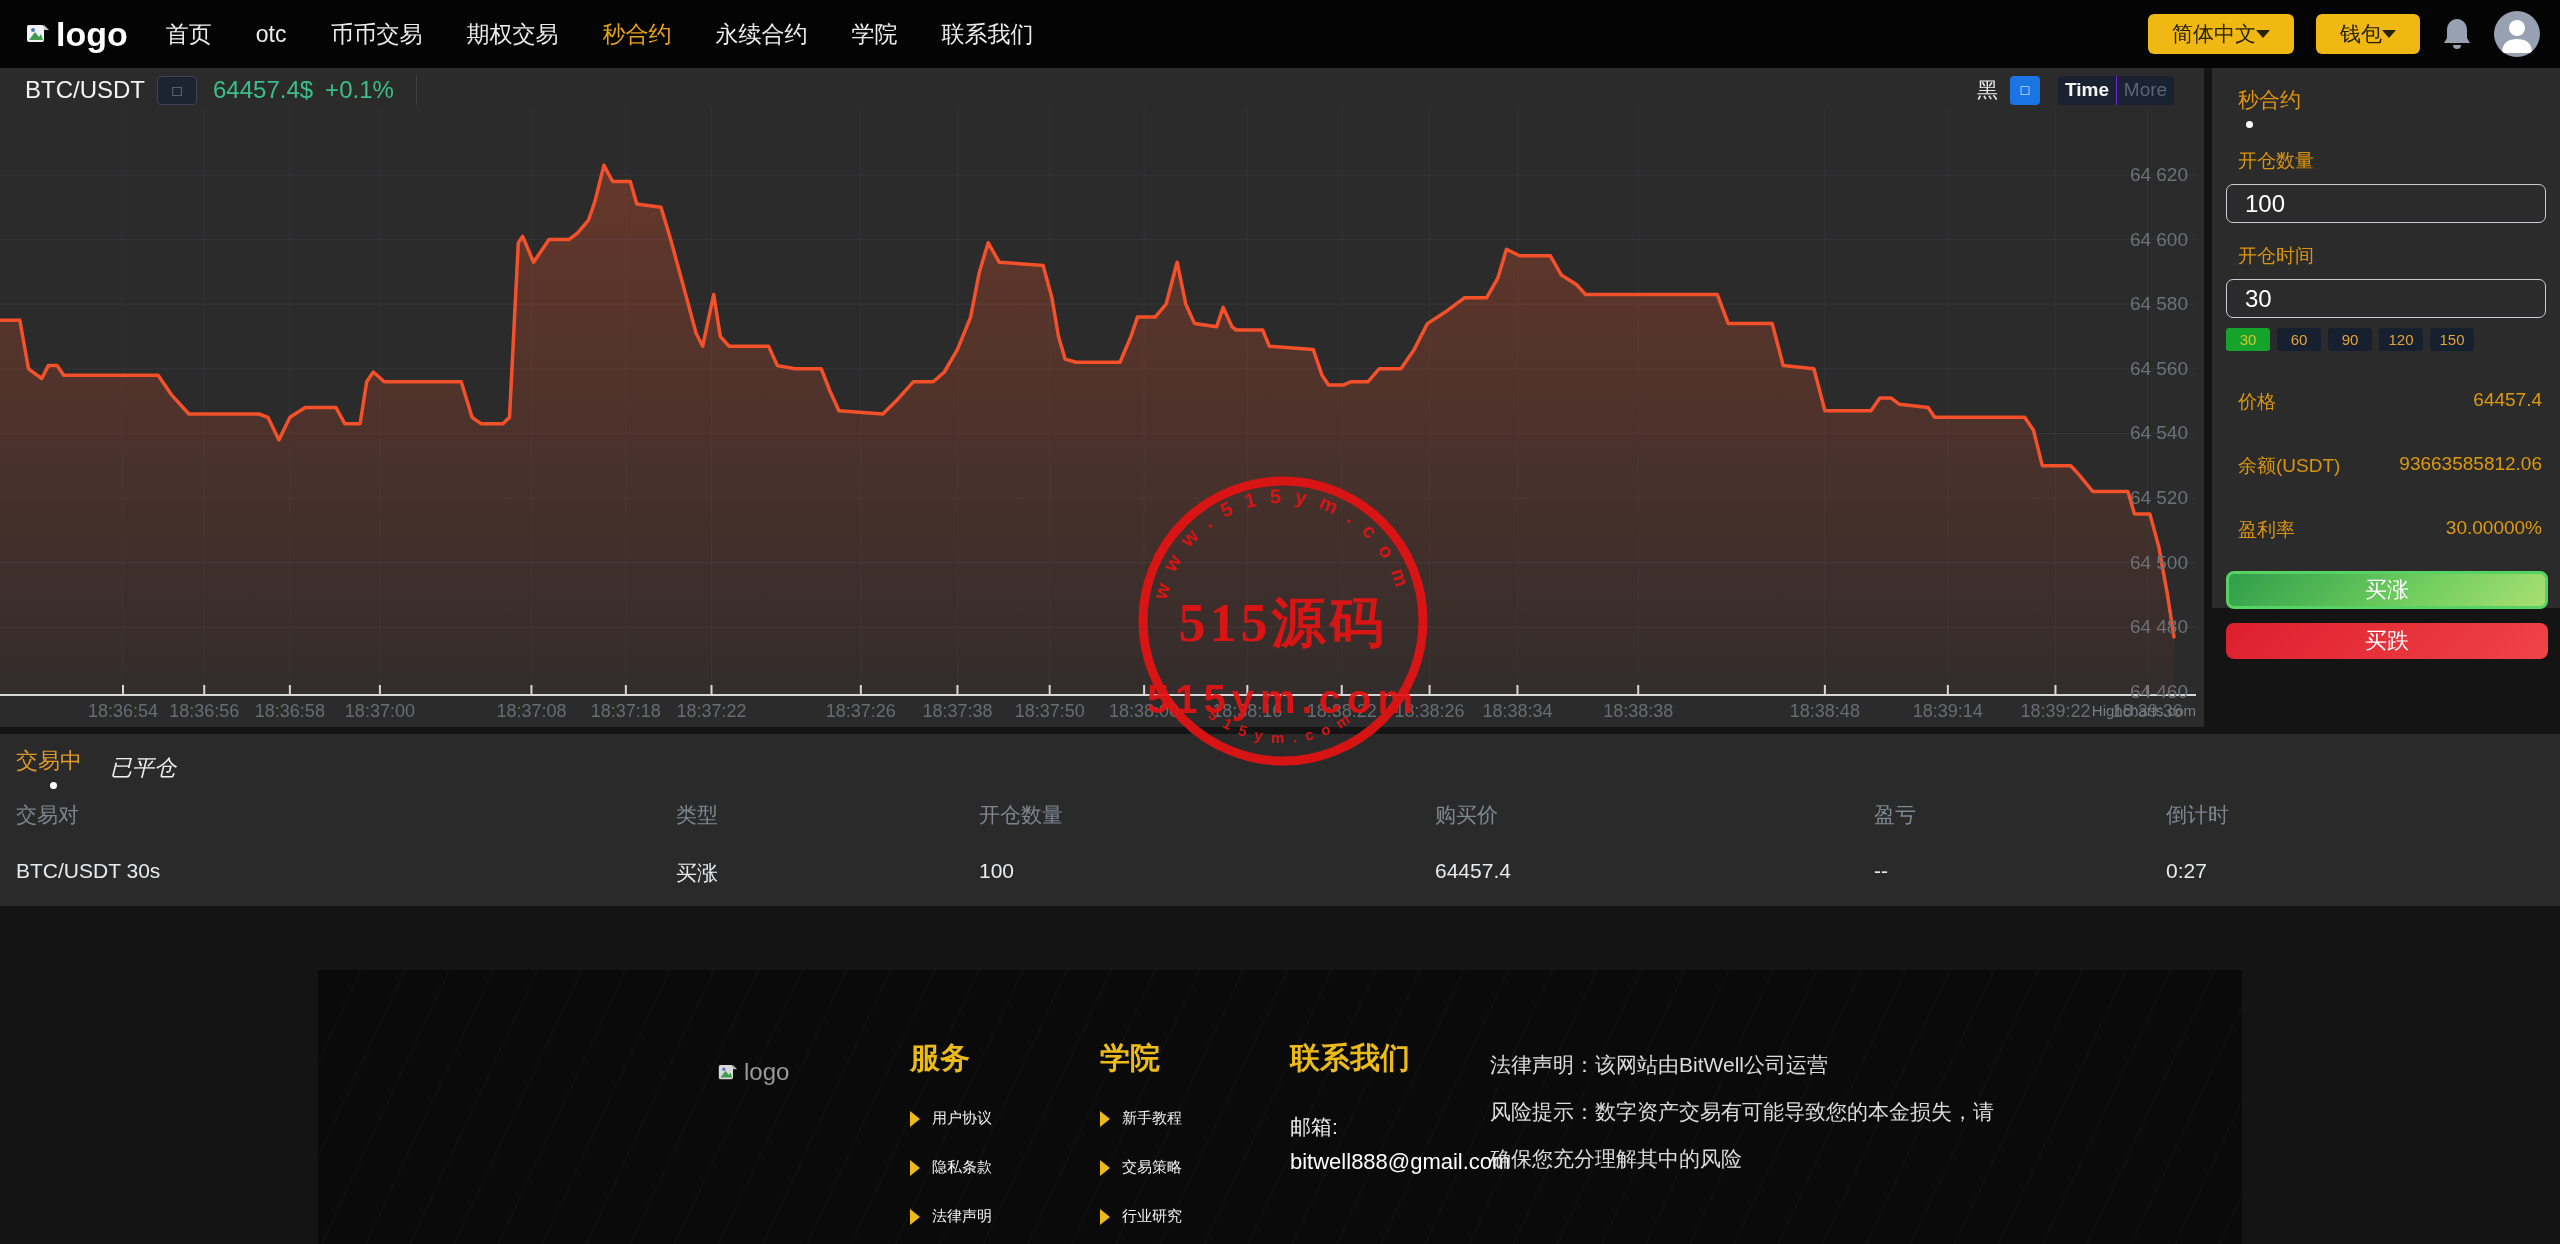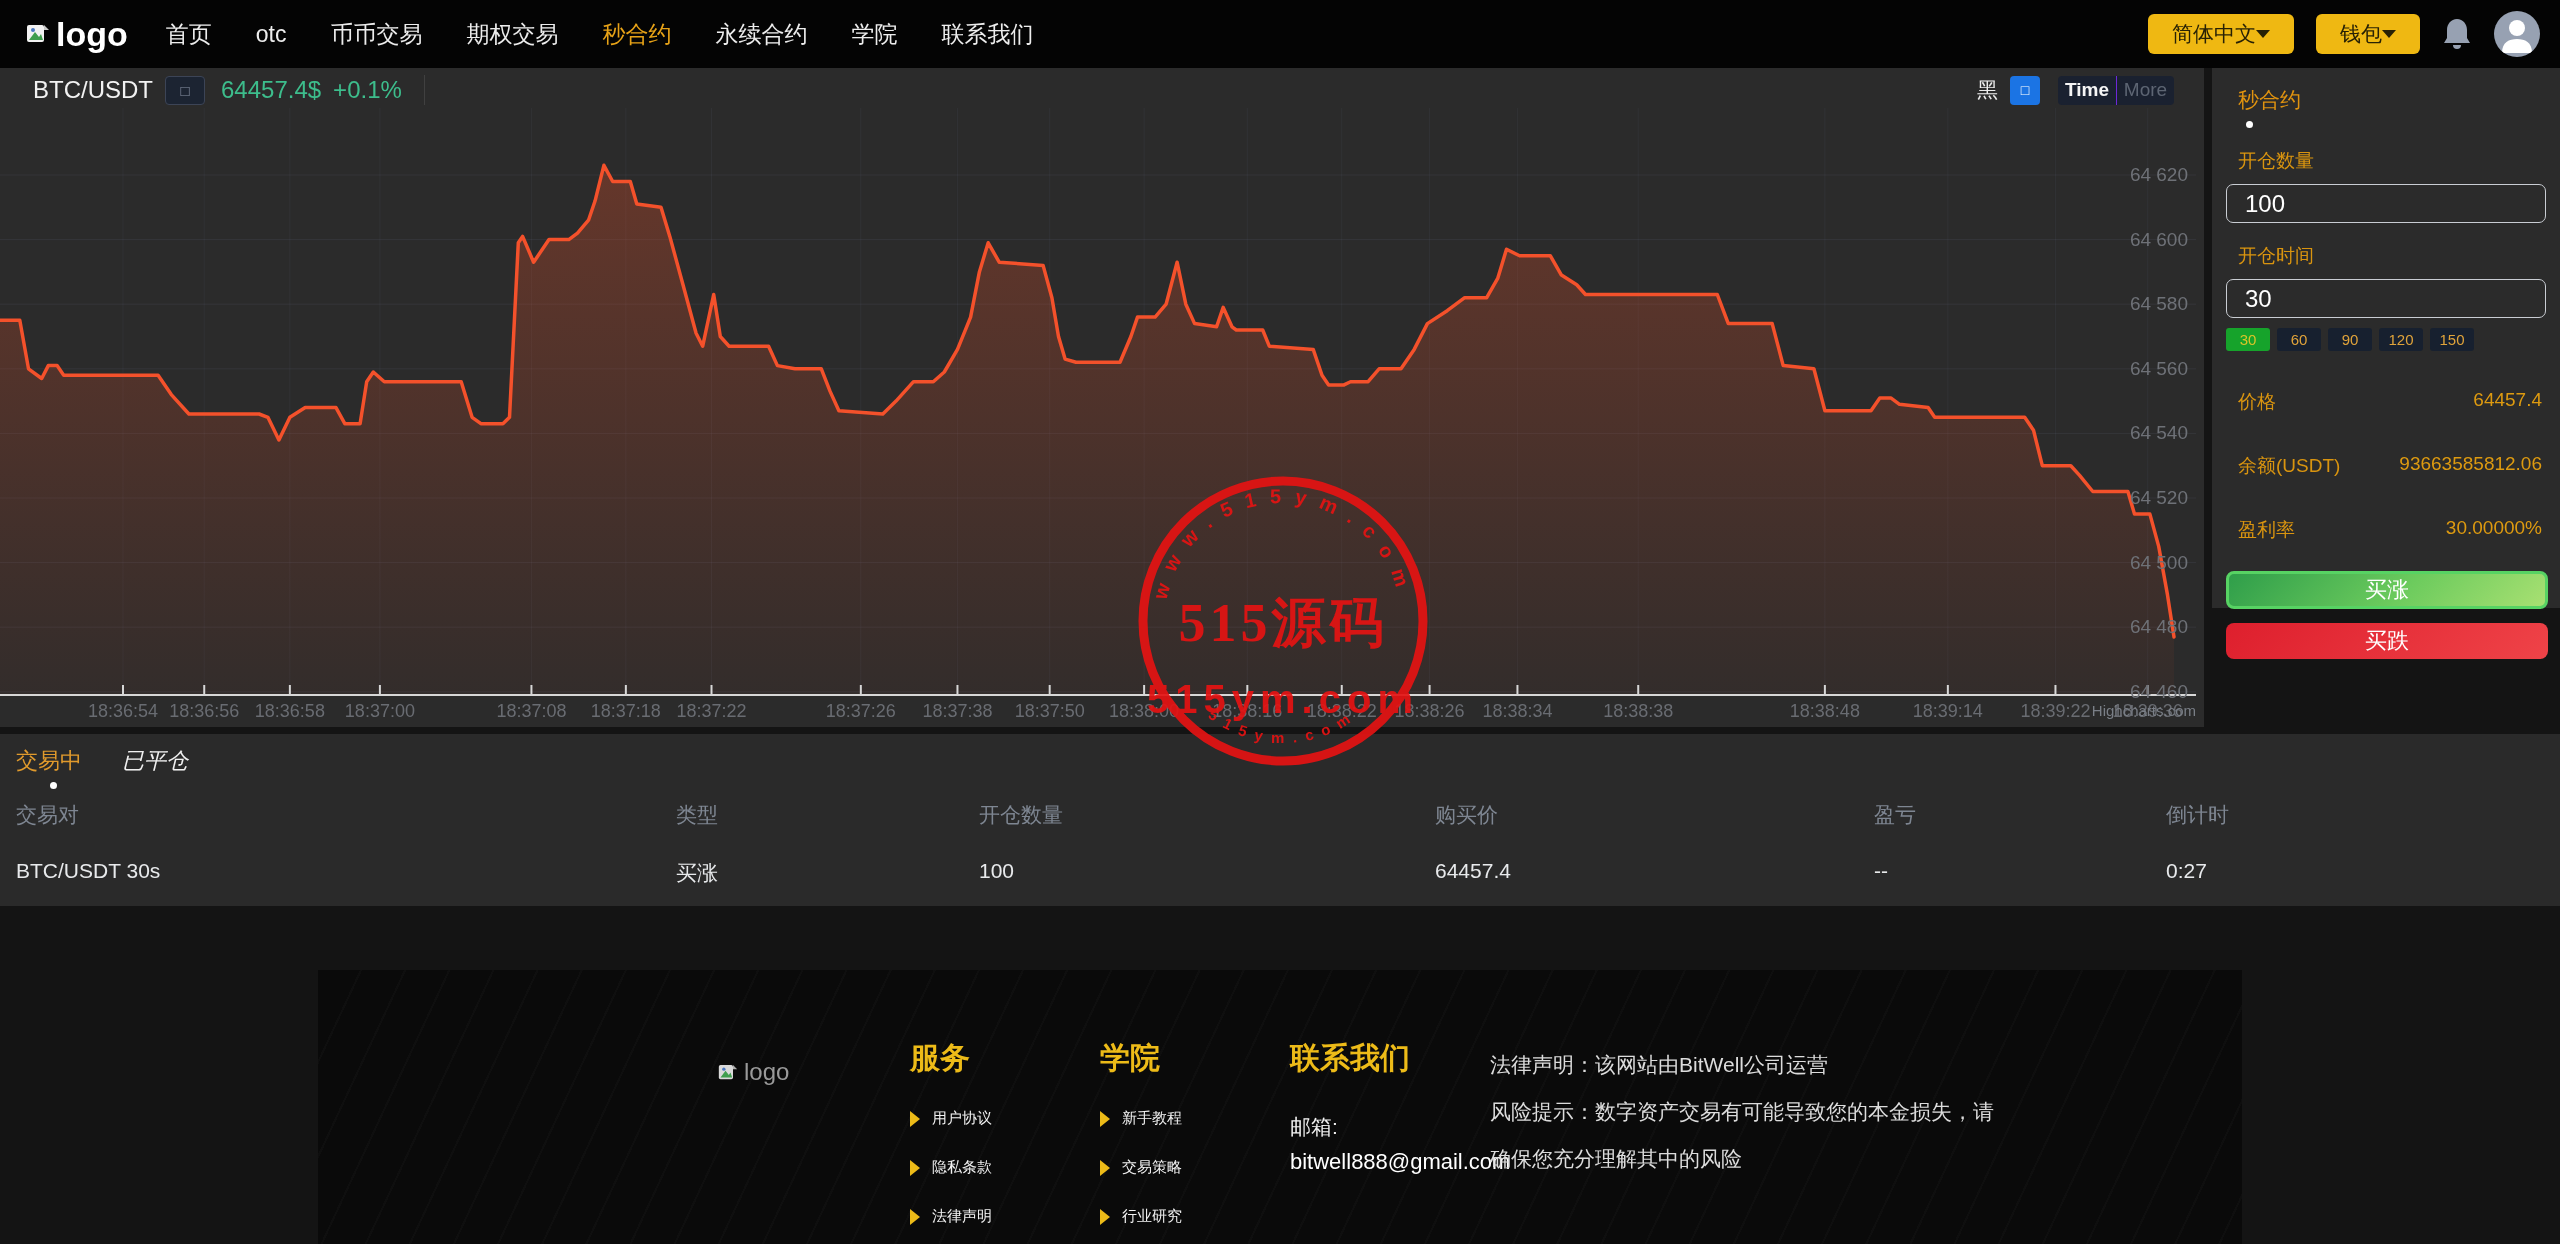--- a/index.html
+++ b/index.html
@@ -21,21 +21,21 @@
               font-family:inherit; }
   .caret { width:0; height:0; border-left:7px solid transparent; border-right:7px solid transparent;
            border-top:8px solid #272105; display:inline-block; }
   .bell { width:30px; height:34px; }
   .avatar { width:46px; height:46px; border-radius:50%; background:#97a1b2; overflow:hidden; position:relative; }
   .avatar svg { position:absolute; left:0; top:0; }
 
   
   .chart-wrap { position:absolute; left:0; top:68px; width:2204px; height:659px; background:#2b2b2b; }
   .chart-header { position:absolute; left:0; top:0; width:100%; height:44px; display:flex; align-items:center; }
-  .pair { color:#f2f2f2; font-size:24px; margin-left:33px; }
+  .pair { color:#f2f2f2; font-size:24px; margin-left:25px; }
   .mini-btn { width:40px; height:29px; margin-left:12px; background:#1c2432; border:1px solid #3c4456;
               border-radius:4px; color:#8a93a6; font-size:15px; display:flex; align-items:center;
               justify-content:center; cursor:pointer; }
   .price-green { color:#3dbd8c; font-size:24px; margin-left:16px; }
   .change-green { color:#3dbd8c; font-size:24px; margin-left:12px; }
   .hdr-divider { width:1px; height:30px; background:#404040; margin-left:22px; }
   .hdr-right { margin-left:auto; display:flex; align-items:center; margin-right:30px; gap:12px; }
   .theme-label { color:#ececec; font-size:21px; }
   .blue-btn { width:30px; height:29px; background:#1b74e4; border-radius:4px; color:#fff; font-size:14px;
               display:flex; align-items:center; justify-content:center; cursor:pointer; }
@@ -69,21 +69,21 @@
   .kv-row .v { color:#dd9a10; font-size:19px; }
   .buy-up { margin:28px 0 0 14px; width:322px; height:38px; border-radius:8px;
             background:linear-gradient(135deg,#2f9e4a 0%,#6ccb5d 55%,#a8e072 100%);
             border:3px solid #57d363; color:#fff; font-size:22px; cursor:pointer; font-family:inherit; }
   .buy-down { margin:14px 0 0 14px; width:322px; height:36px; border-radius:8px;
               background:linear-gradient(135deg,#de1f2d 0%,#ef4348 100%);
               border:none; color:#fff; font-size:22px; cursor:pointer; font-family:inherit; }
 
   
   .trades { position:absolute; left:0; top:734px; width:2560px; height:172px; background:#2a2a2a; }
-  .trades-tabs { display:flex; gap:40px; padding:12px 0 0 16px; align-items:flex-start; }
+  .trades-tabs { display:flex; gap:28px; padding:12px 0 0 16px; align-items:center; }
   .ttab { font-size:22px; cursor:pointer; }
   .ttab.on { color:#e09a2c; }
   .ttab.off { color:#f0f0f0;font-style:italic; }
   .ttab-dot { width:7px; height:7px; border-radius:50%; background:#fff; margin:6px 0 0 34px; }
   .trow { display:grid; grid-template-columns:660px 303px 456px 439px 292px auto; padding-left:16px; }
   .thead-row { margin-top:12px; }
   .thead-row span { color:#7e8692; font-size:21px; }
   .tdata-row { margin-top:30px; }
   .tdata-row span { color:#e8eaec; font-size:21px; }
 

